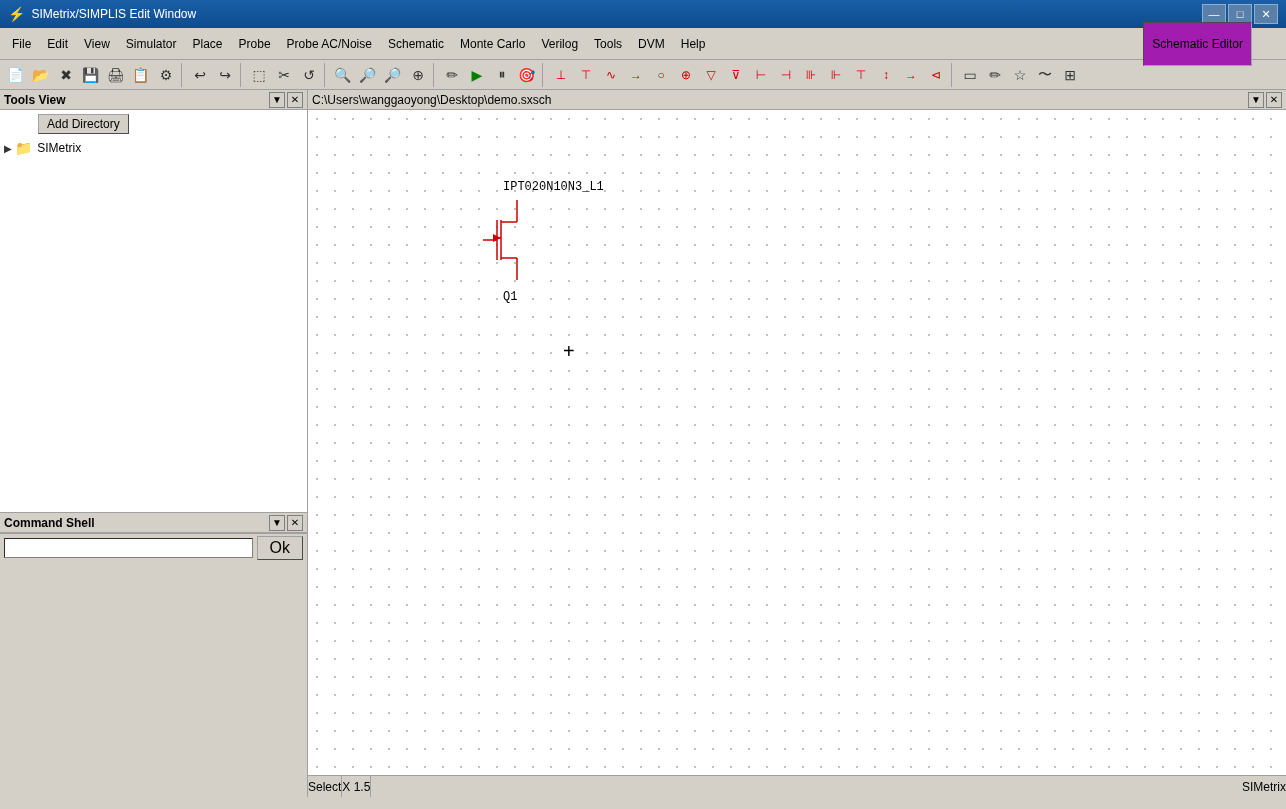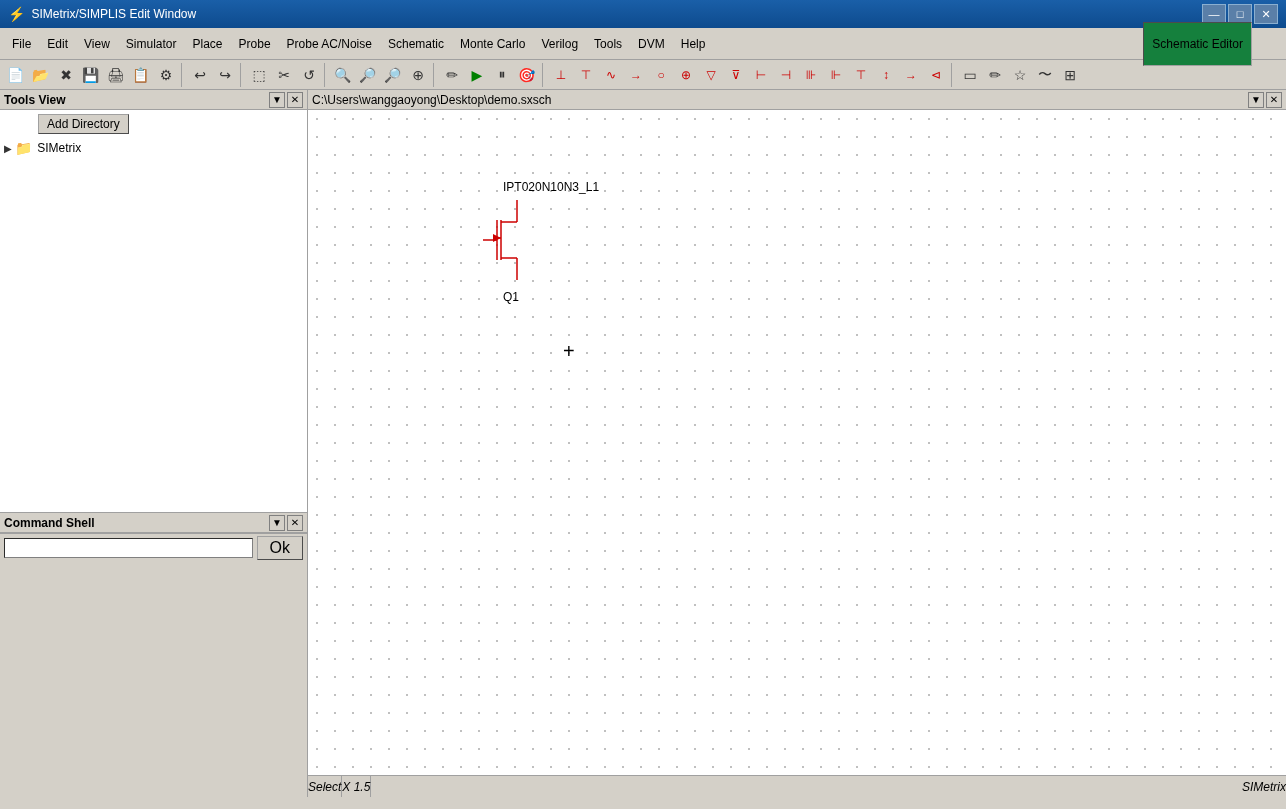--- a/index.html
+++ b/index.html
@@ -44,21 +44,21 @@
       font-size: 12px;
       color: #000;
     }
 
     
     #schematic-label {
       margin-left: auto;
       margin-right: 30px;
       font-size: 12px;
       color: #000;
-      background: #15803d;
+      background: #a21caf;
       border: 1px inset #a0a0a0;
       padding: 14px 8px;
     }
 
     
     #toolbar {
       height: 30px;
       background: #d4d0c8;
       display: flex;
       align-items: center;
@@ -229,34 +229,33 @@
       display: flex;
       align-items: center;
       font-size: 12px;
     }
     .status-section {
       padding: 0 0;
       border-right: 1px solid #a0a0a0;
       height: 100%;
       display: flex;
       align-items: center;
-      font-style: italic;
     }
     .status-section:last-child { border-right: none; margin-left: auto; }
 
     
     #component-area {
       position: absolute;
       left: 140px;
       top: 80px;
     }
 
     .component-label {
       font-size: 12px;
-      font-family: Liberation Sans, sans-serif;
+      font-family: Liberation Mono, monospace;
       color: #000;
       position: absolute;
     }
 
     
     #mosfet-svg {
       position: absolute;
       top: 20px;
       left: 10px;
     }

